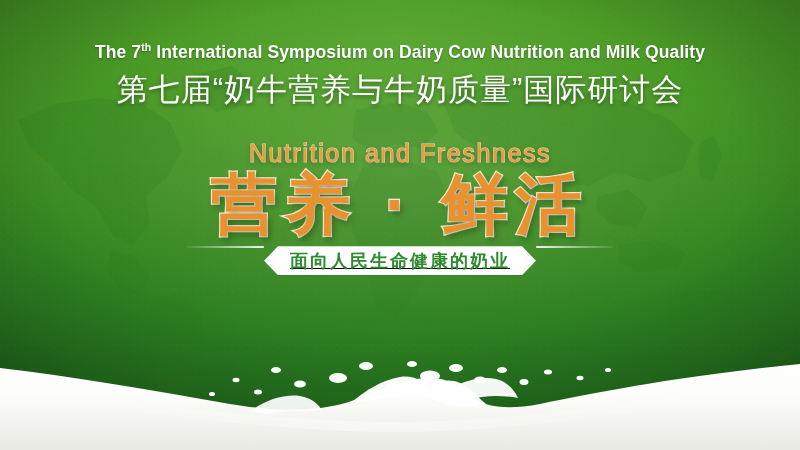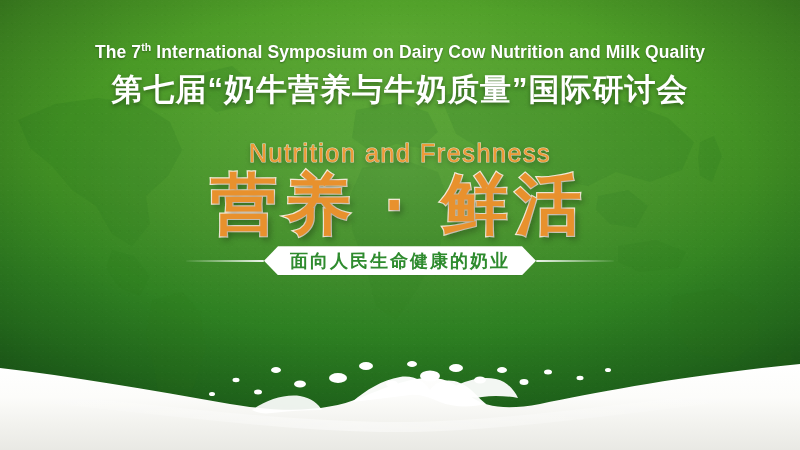--- a/index.html
+++ b/index.html
@@ -67,21 +67,21 @@
   }
   .header-en sup {
     font-size: 10.5px;
     vertical-align: super;
     line-height: 0;
   }
 
   .header-cn {
     margin-top: 6px;
     font-size: 31px;
-    font-weight: 700;
+    font-weight: 400;
     color: #ffffff;
     letter-spacing: 1px;
     white-space: nowrap;
     text-shadow: 0 2px 4px rgba(0,0,0,0.38);
   }
 
   .slogan-en {
     margin-top: 28px;
     font-size: 25px;
     font-weight: 400;
@@ -113,23 +113,23 @@
     color: #e6f1dd;
     letter-spacing: 0.4px;
     white-space: nowrap;
     opacity: 0.92;
   }
 
   
   .banner-row {
     margin-top: 7px;
     display: flex;
-    align-items: center;
     justify-content: center;
     width: 520px;
+    text-decoration: underline;
   }
   .rule {
     height: 2px;
     width: 78px;
     background: linear-gradient(to right, rgba(255,255,255,0.05), rgba(255,255,255,0.92));
     border-radius: 1px;
   }
   .rule.right {
     background: linear-gradient(to left, rgba(255,255,255,0.05), rgba(255,255,255,0.92));
   }

